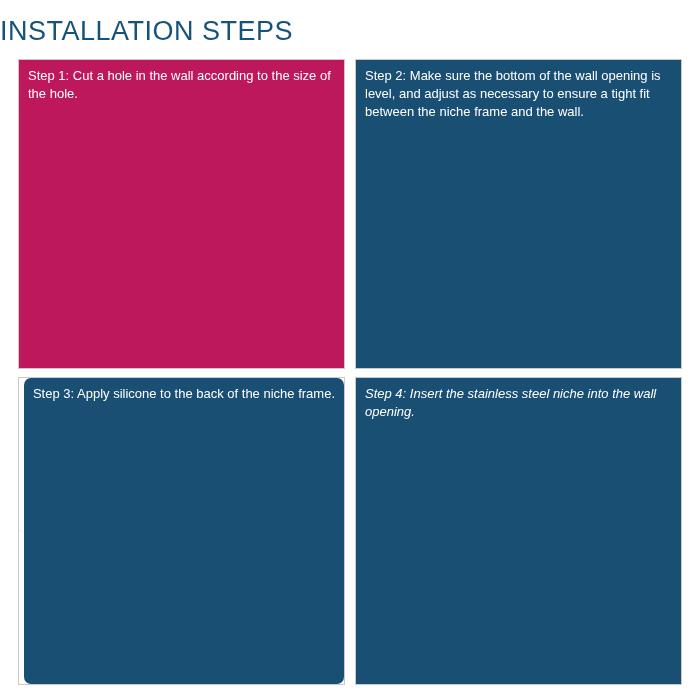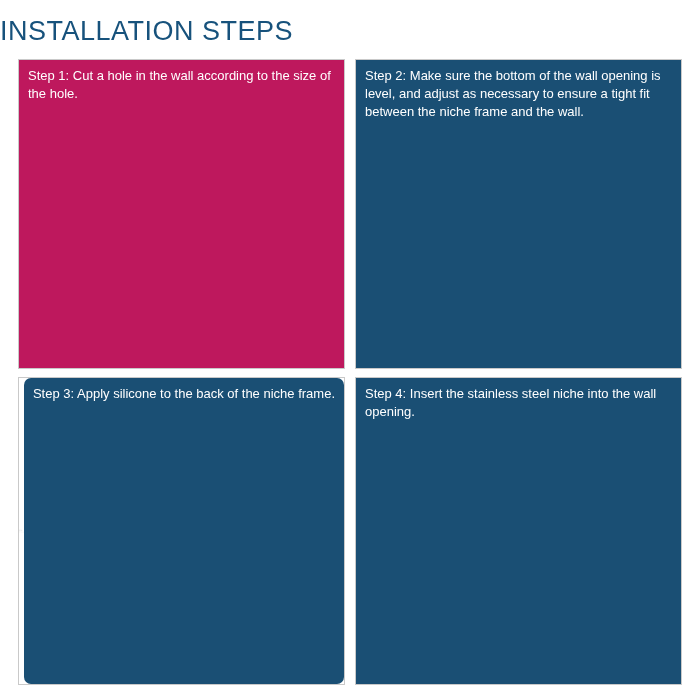--- a/index.html
+++ b/index.html
@@ -137,16 +137,16 @@
           <line class="sk" x1="279" y1="110" x2="268" y2="121"></line>
           <line class="sk" x1="283" y1="186" x2="271" y2="180"></line>
           <line class="sk" x1="204" y1="200" x2="217" y2="190"></line>
         </g>
         <g>
           <polygon class="sk fillw" points="0,0 15,-12 15,-5 44,-5 44,5 15,5 15,12" transform="translate(100,126) rotate(20)"></polygon>
           <polygon class="sk fillw" points="0,0 15,-12 15,-5 44,-5 44,5 15,5 15,12" transform="translate(88,168) rotate(20)"></polygon>
         </g>
       </svg>
     </div>
-    <div class="caption" style="background: rgb(26, 79, 116);">Step 4: Insert the stainless steel niche into the wall opening.</div>
+    <div class="caption" style="background: rgb(26, 79, 116); font-style: italic;">Step 4: Insert the stainless steel niche into the wall opening.</div>
   </div>
 
 </div>
 
 </body></html>

